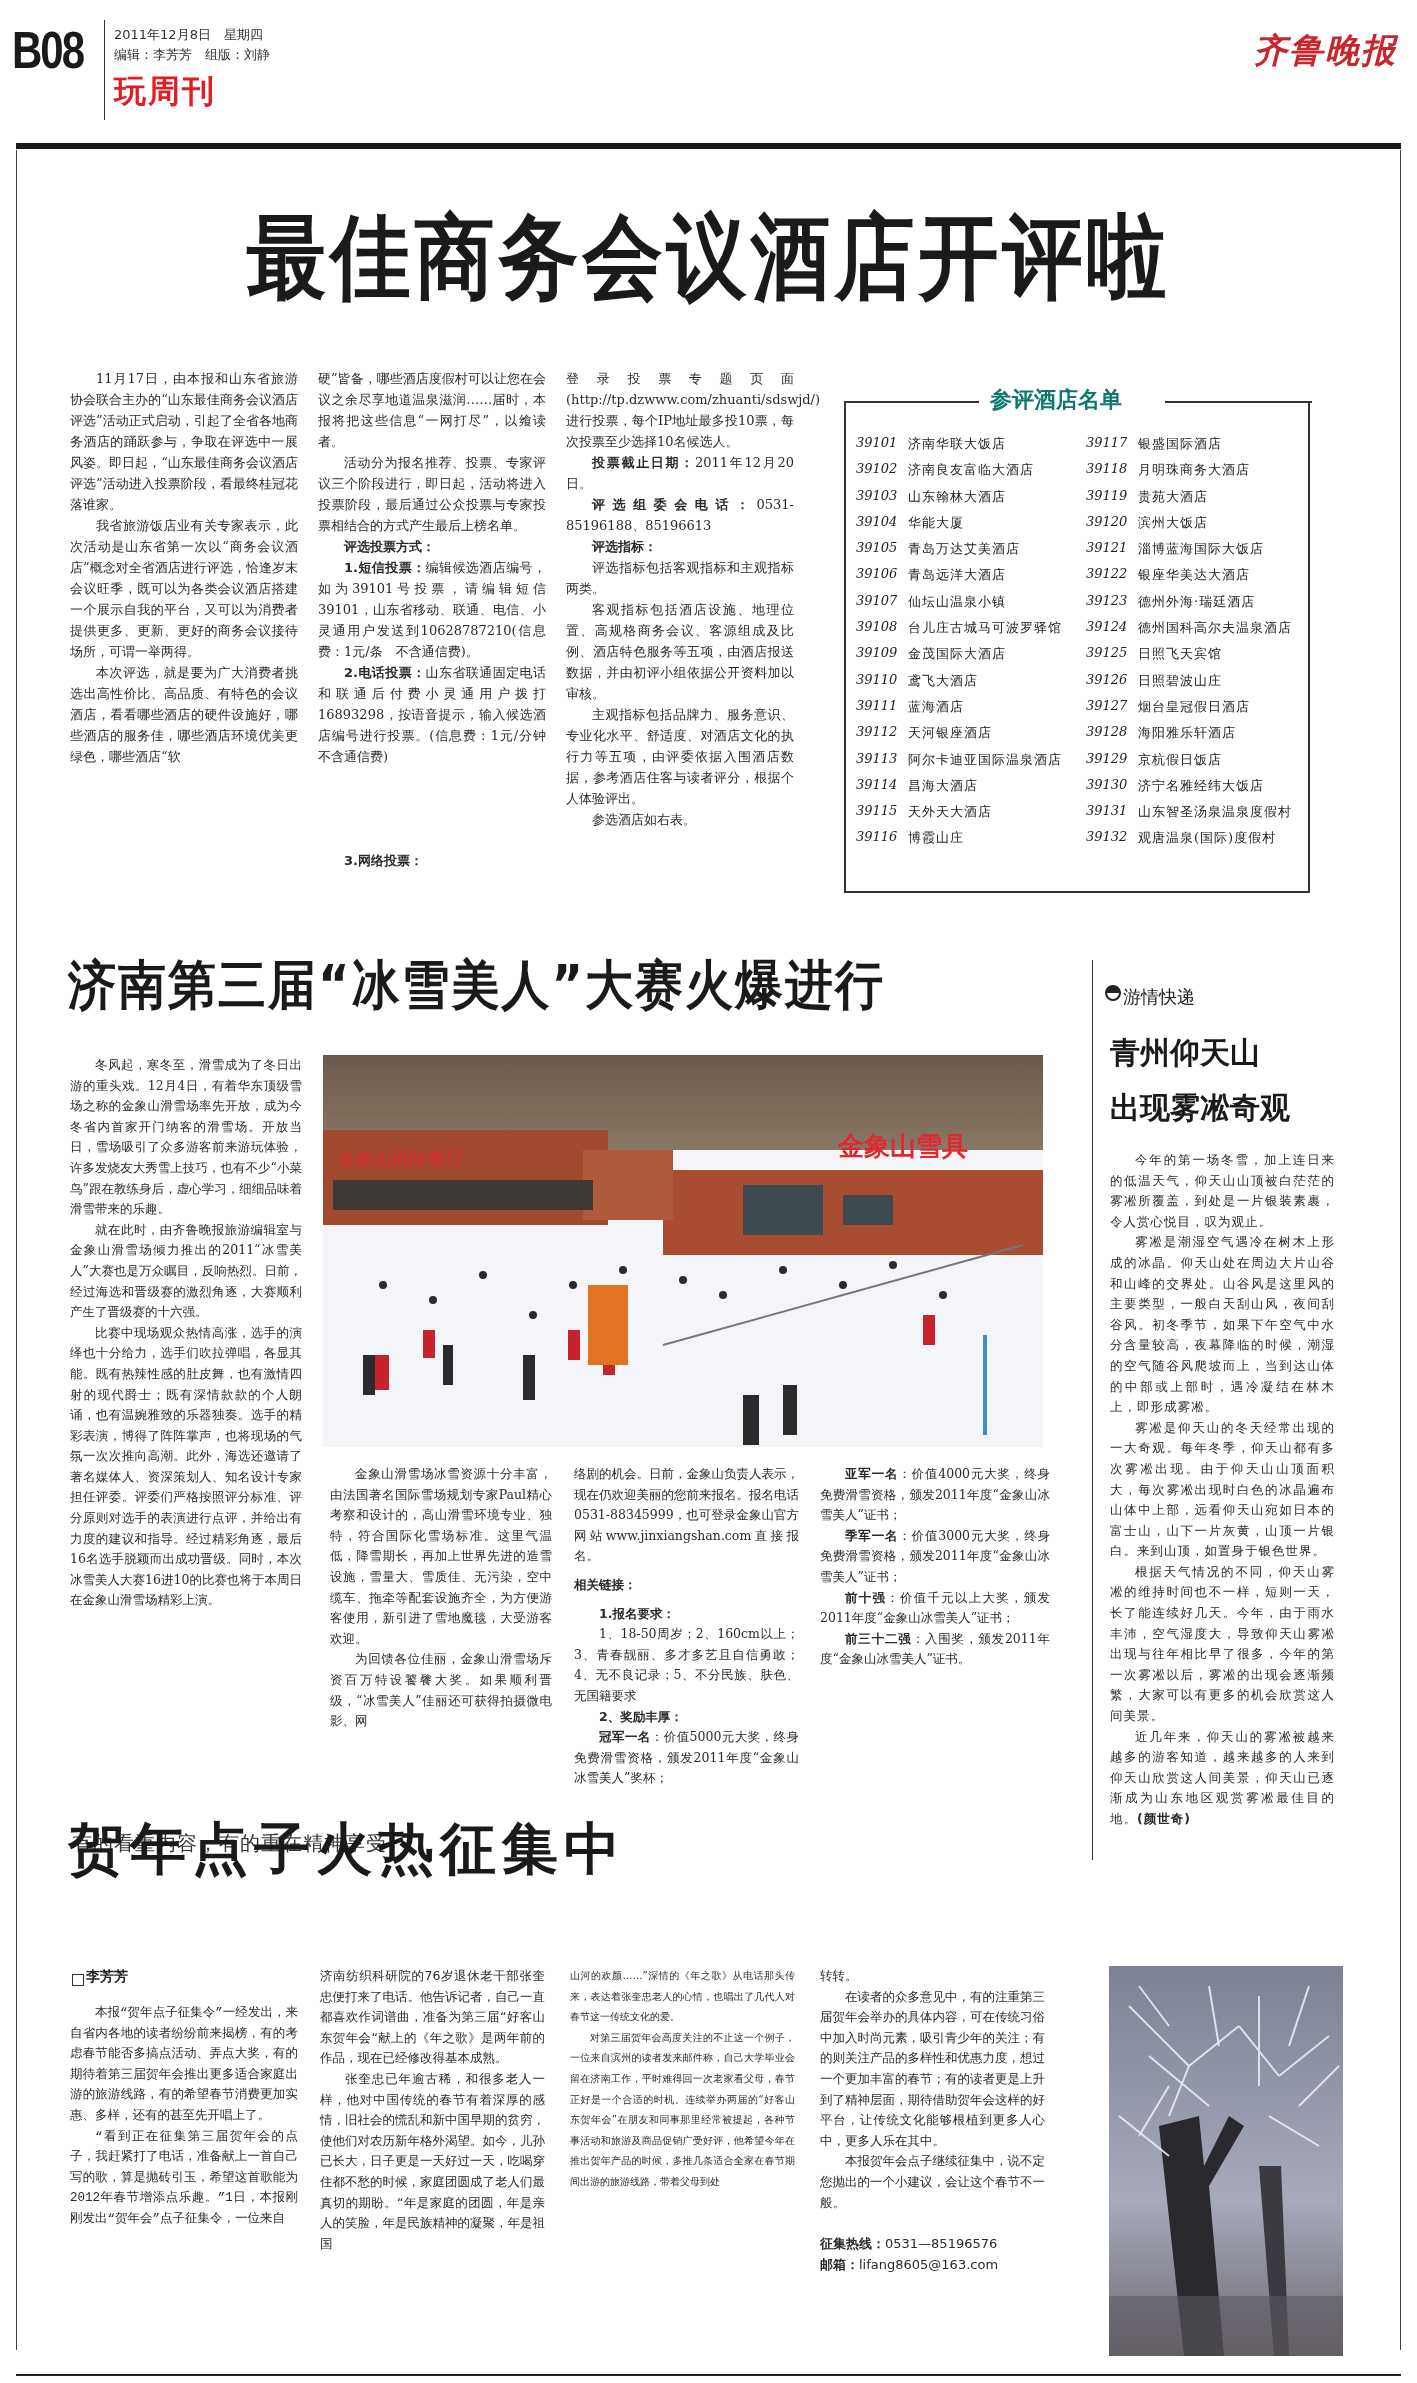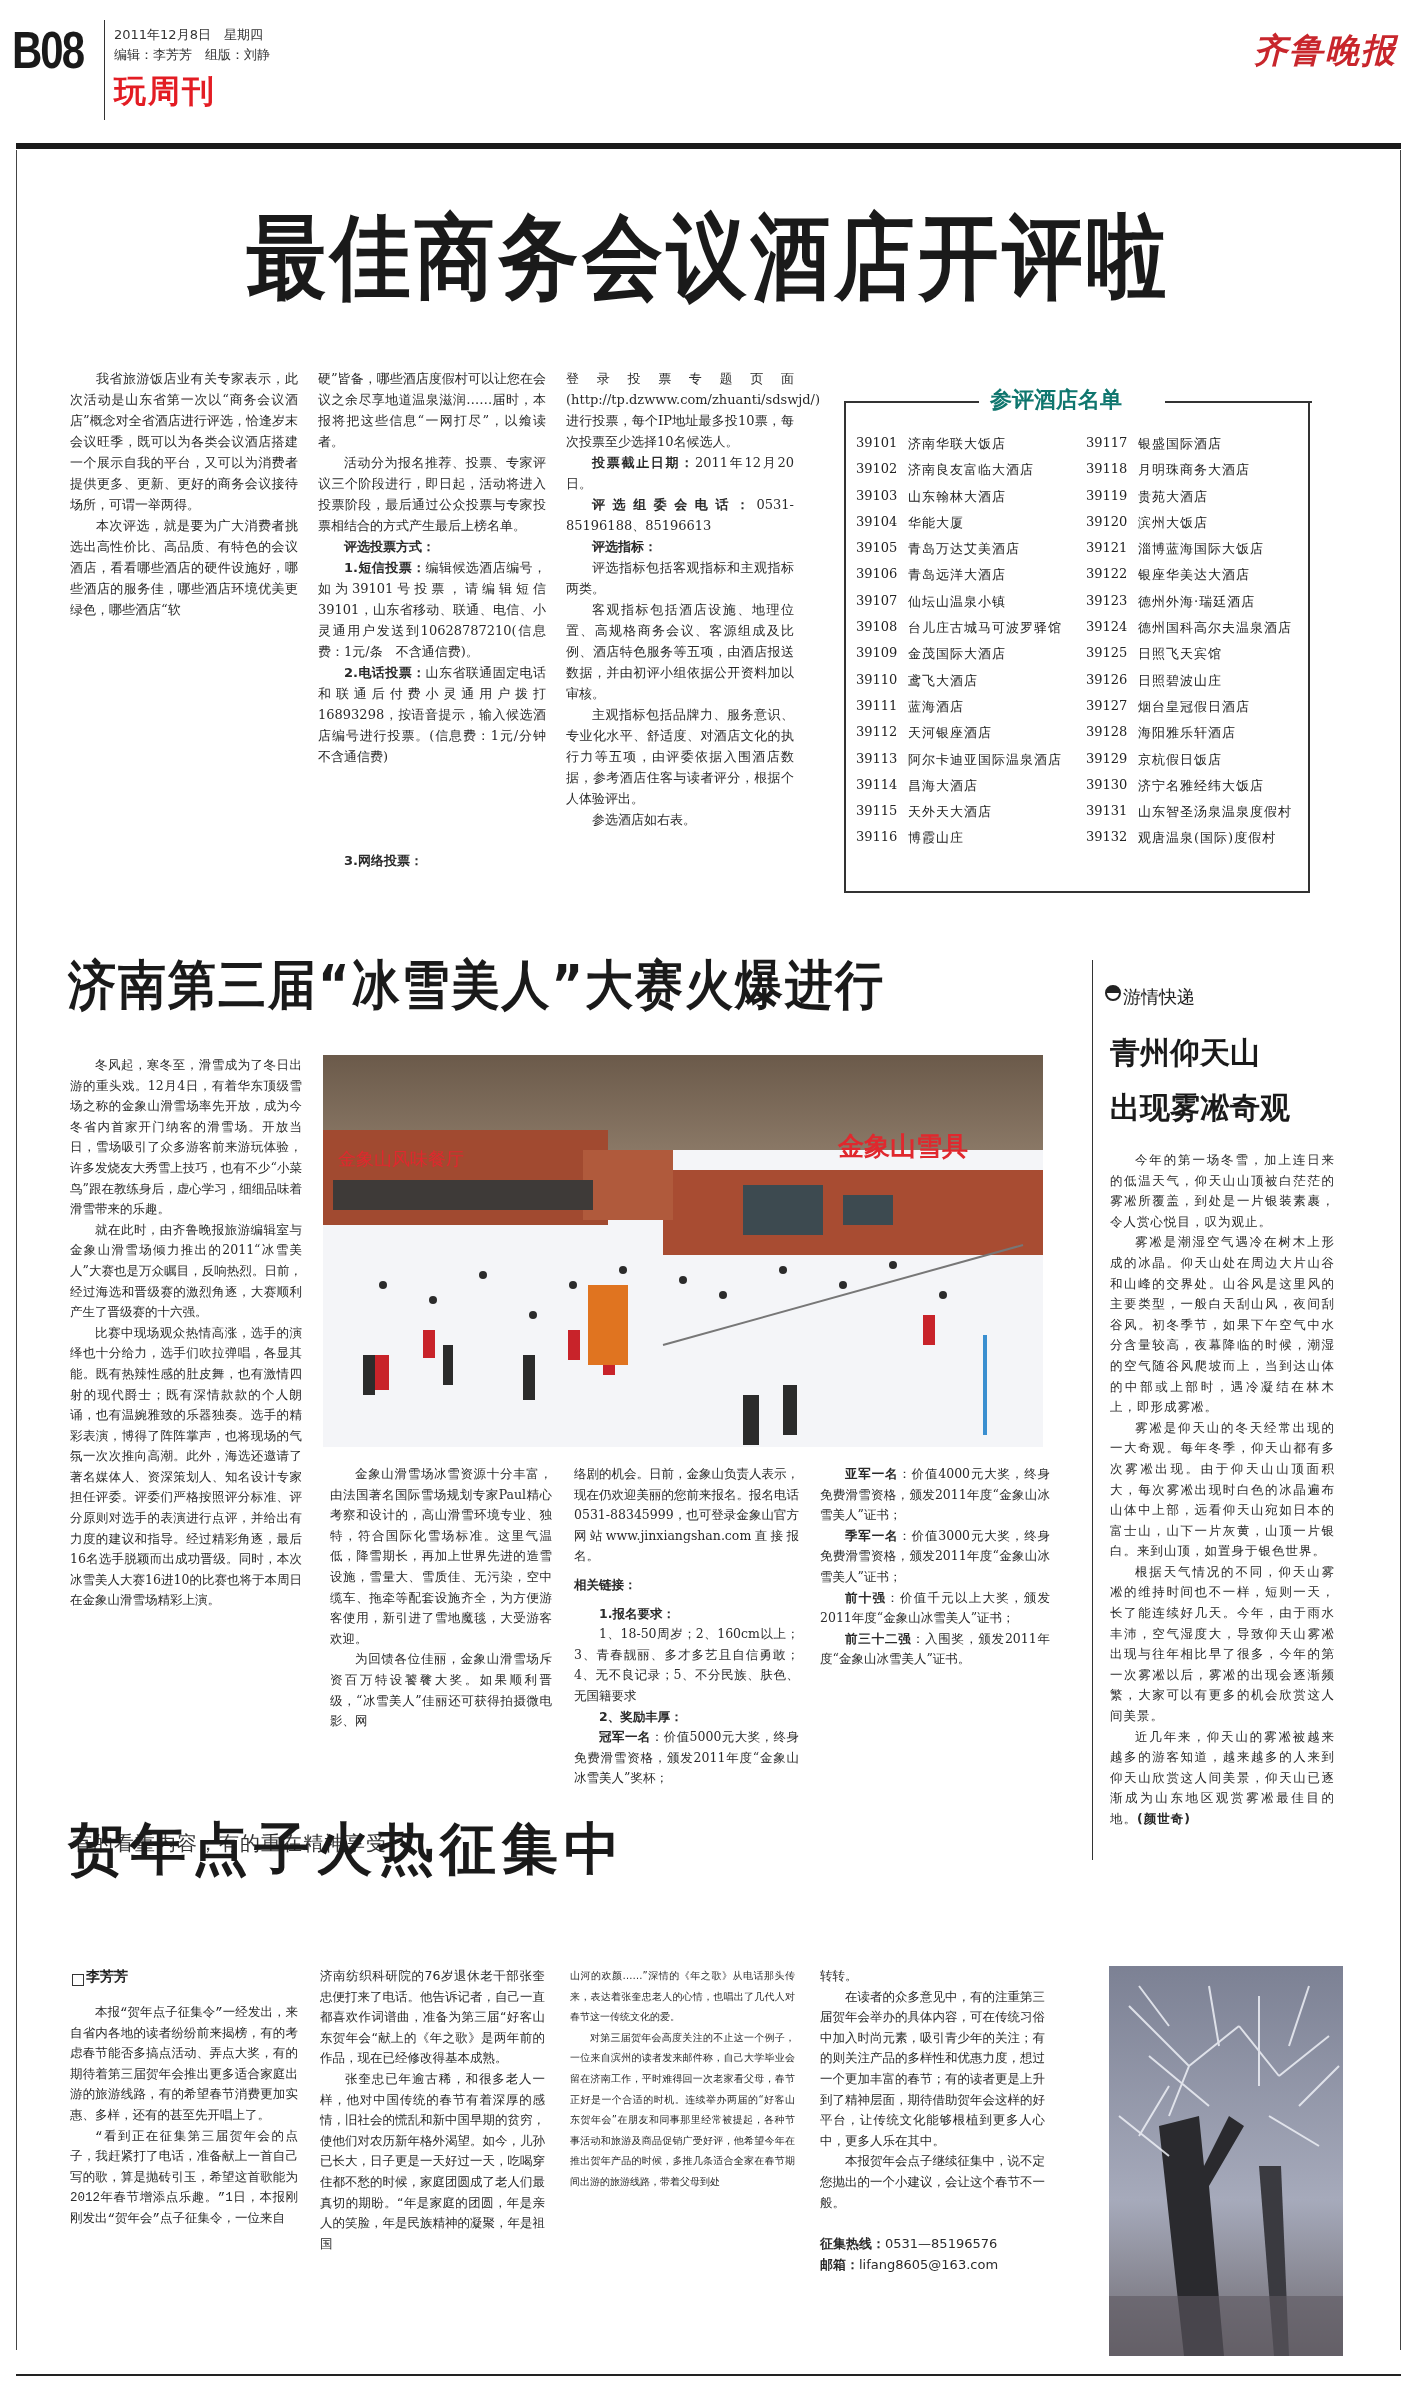--- a/index.html
+++ b/index.html
@@ -21,21 +21,21 @@
   .col p { text-indent: 2em; }
   .col p.noind { text-indent: 0; }
   .col b { font-family: "DejaVu Sans", sans-serif; font-weight: bold; }
 
   .hotel-box { left: 844px; top: 403px; width: 466px; height: 490px; border: 2px solid #333; border-top: none; }
   .hotel-box-top-l { left: 844px; top: 401px; width: 135px; height: 2px; background: #333; }
   .hotel-box-top-r { left: 1165px; top: 401px; width: 147px; height: 2px; background: #333; }
   .hotel-title { left: 990px; top: 385px; font-family: "DejaVu Sans", sans-serif; font-weight: bold; font-size: 22px; color: #0f766e; }
   .hotel-list { left: 856px; top: 435px; width: 450px; display: grid; grid-template-columns: 1fr 1fr; grid-auto-flow: column; grid-template-rows: repeat(16, 26.3px); column-gap: 10px; font-size: 13px; }
   .hotel-item { display: flex; white-space: nowrap; }
-  .hotel-code { width: 52px; font-family: "DejaVu Serif", serif; }
+  .hotel-code { width: 52px; font-family: "DejaVu Serif", serif; font-style: italic; }
   .hotel-name { font-family: "DejaVu Serif", serif; letter-spacing: 1px; }
 
   .headline2 { left: 68px; top: 950px; font-family: "DejaVu Sans", sans-serif; font-weight: bold; font-size: 48px; color: #1a1a1a; letter-spacing: 2px; transform: scaleY(1.1); transform-origin: top left; }
   .sidebar-divider { left: 1092px; top: 960px; width: 1px; height: 900px; background: #333; }
   .photo1 { left: 323px; top: 1055px; width: 720px; height: 392px; overflow: hidden; }
   .photo2 { left: 1109px; top: 1966px; width: 234px; height: 390px; overflow: hidden; }
   .sidebar-label { left: 1105px; top: 957px; font-family: "DejaVu Sans", sans-serif; font-size: 18px; color: #222; display: flex; gap: 2px; margin-top: 28px; }
   .sidebar-headline { left: 1110px; top: 1025px; font-family: "DejaVu Sans", sans-serif; font-weight: bold; font-size: 30px; line-height: 55px; color: #1a1a1a; }
   .sub3 { left: 72px; top: 1830px; font-family: "DejaVu Sans", sans-serif; font-size: 20px; color: #333; letter-spacing: 1px; }
   .headline3 { left: 68px; top: 1812px; font-family: "DejaVu Sans", sans-serif; font-weight: bold; font-size: 56px; color: #1a1a1a; letter-spacing: 6px; }
@@ -54,20 +54,21 @@
 </div>
 <div class="abs section-title">玩周刊</div>
 <div class="abs masthead">齐鲁晚报</div>
 <div class="abs top-rule"></div>
 <div class="abs frame-left"></div>
 <div class="abs frame-right"></div>
 
 <div class="abs headline1">最佳商务会议酒店开评啦</div>
 
 <div class="abs col" style="left:70px; top:368px; width:228px;">
+  <p>11月17日，由本报和山东省旅游协会联合主办的“山东最佳商务会议酒店评选”活动正式启动，引起了全省各地商务酒店的踊跃参与，争取在评选中一展风姿。即日起，“山东最佳商务会议酒店评选”活动进入投票阶段，看最终桂冠花落谁家。</p>
   <p>我省旅游饭店业有关专家表示，此次活动是山东省第一次以“商务会议酒店”概念对全省酒店进行评选，恰逢岁末会议旺季，既可以为各类会议酒店搭建一个展示自我的平台，又可以为消费者提供更多、更新、更好的商务会议接待场所，可谓一举两得。</p>
   <p>本次评选，就是要为广大消费者挑选出高性价比、高品质、有特色的会议酒店，看看哪些酒店的硬件设施好，哪些酒店的服务佳，哪些酒店环境优美更绿色，哪些酒店“软</p>
 </div>
 
 <div class="abs col" style="left:318px; top:368px; width:228px;">
   <p class="noind">硬”皆备，哪些酒店度假村可以让您在会议之余尽享地道温泉滋润……届时，本报将把这些信息“一网打尽”，以飨读者。</p>
   <p>活动分为报名推荐、投票、专家评议三个阶段进行，即日起，活动将进入投票阶段，最后通过公众投票与专家投票相结合的方式产生最后上榜名单。</p>
   <p><b>评选投票方式：</b></p>
   <p><b>1.短信投票：</b><span>编辑候选酒店编号，如为39101号投票，请编辑短信39101，山东省移动、联通、电信、小灵通用户发送到10628787210(信息费：1元/条　不含通信费)。</span></p>
   <p><b>2.电话投票：</b><span>山东省联通固定电话和联通后付费小灵通用户拨打16893298，按语音提示，输入候选酒店编号进行投票。(信息费：1元/分钟　不含通信费)</span></p>

